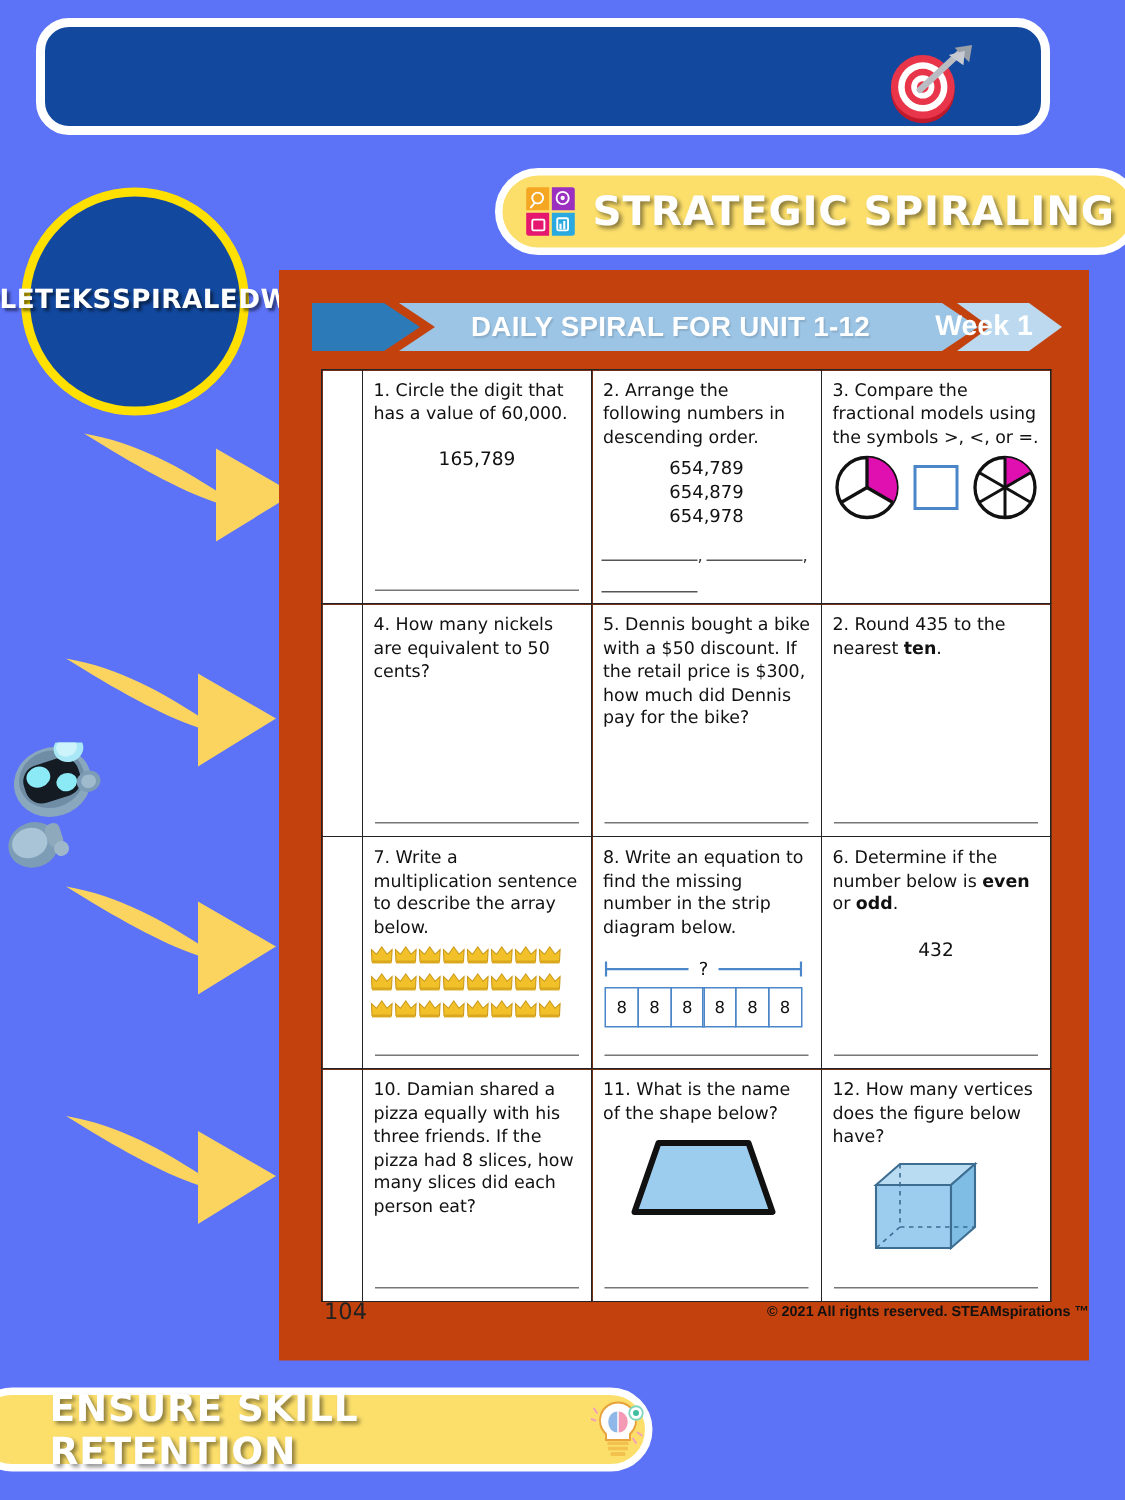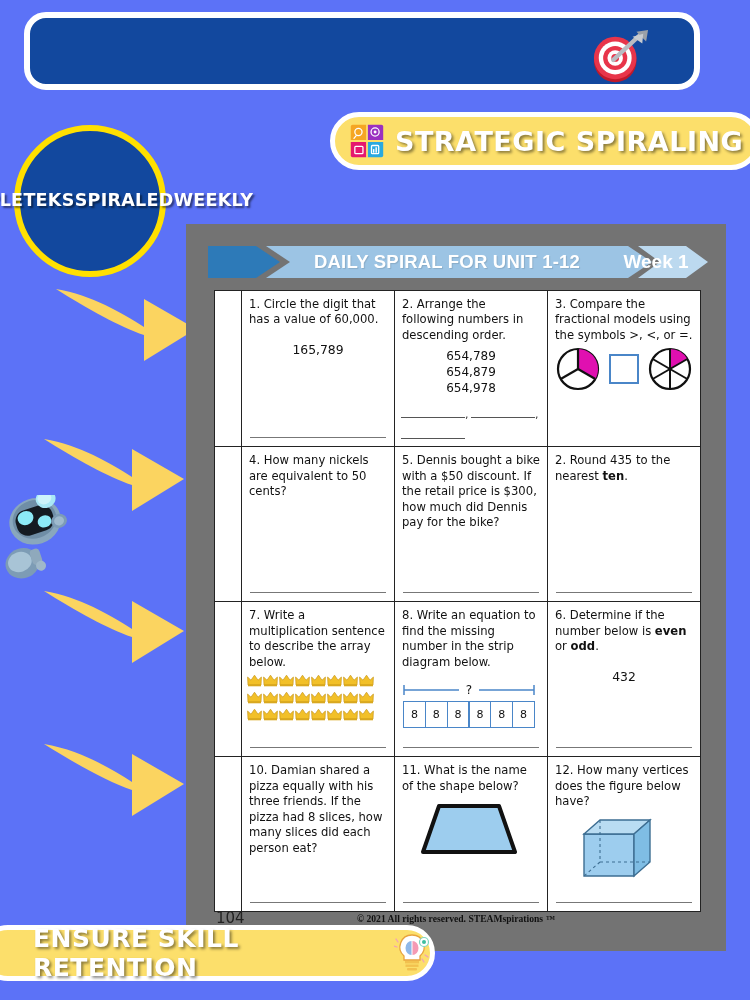--- a/index.html
+++ b/index.html
@@ -53,22 +53,21 @@
 
   
   .arrow{position:absolute;width:160px;height:86px;}
 
   
   .robot{position:absolute;left:0px;top:495px;width:78px;height:90px;}
 
   
   .page{
     position:absolute;left:186px;top:180px;width:540px;height:727px;
-    background:#737373;
-    margin-top:44px;
+    background:#c2410c;
   }
 
   
   .chev-bar{position:absolute;left:22px;top:20px;width:500px;height:36px;}
   .chev-title{
     position:absolute;left:96px;top:25px;width:330px;height:26px;
     color:#ffffff;font-size:18.5px;font-weight:bold;letter-spacing:.2px;
     line-height:26px;text-align:center;
     font-family:"Liberation Sans",sans-serif;
     text-shadow:1px 1px 1px rgba(0,0,0,.12);
@@ -142,23 +141,23 @@
     justify-content:center;font-family:"DejaVu Sans",sans-serif;
   }
   .strip-boxes span:first-child{margin-left:0;}
 
   
   .pg-num{
     position:absolute;left:30px;bottom:24px;font-size:15px;color:#222;
     font-family:"DejaVu Sans",sans-serif;
   }
   .copyright{
-    position:absolute;left:0;right:0;bottom:27px;text-align:center;
+    position:absolute;left:0;right:0;bottom:27px;text-align:right;
     font-size:9.6px;font-weight:bold;color:#111;
-    font-family:Liberation Serif, serif;
+    font-family:Liberation Sans, sans-serif;
   }
 
   
   .bottom-badge{
     position:absolute;left:-20px;top:925px;width:455px;height:56px;
     background:#fcdf6b;border:5px solid #ffffff;border-radius:30px;
     box-sizing:border-box;display:flex;align-items:center;
   }
   .bottom-text{
     color:#ffffff;font-size:25px;font-weight:bold;letter-spacing:.5px;

